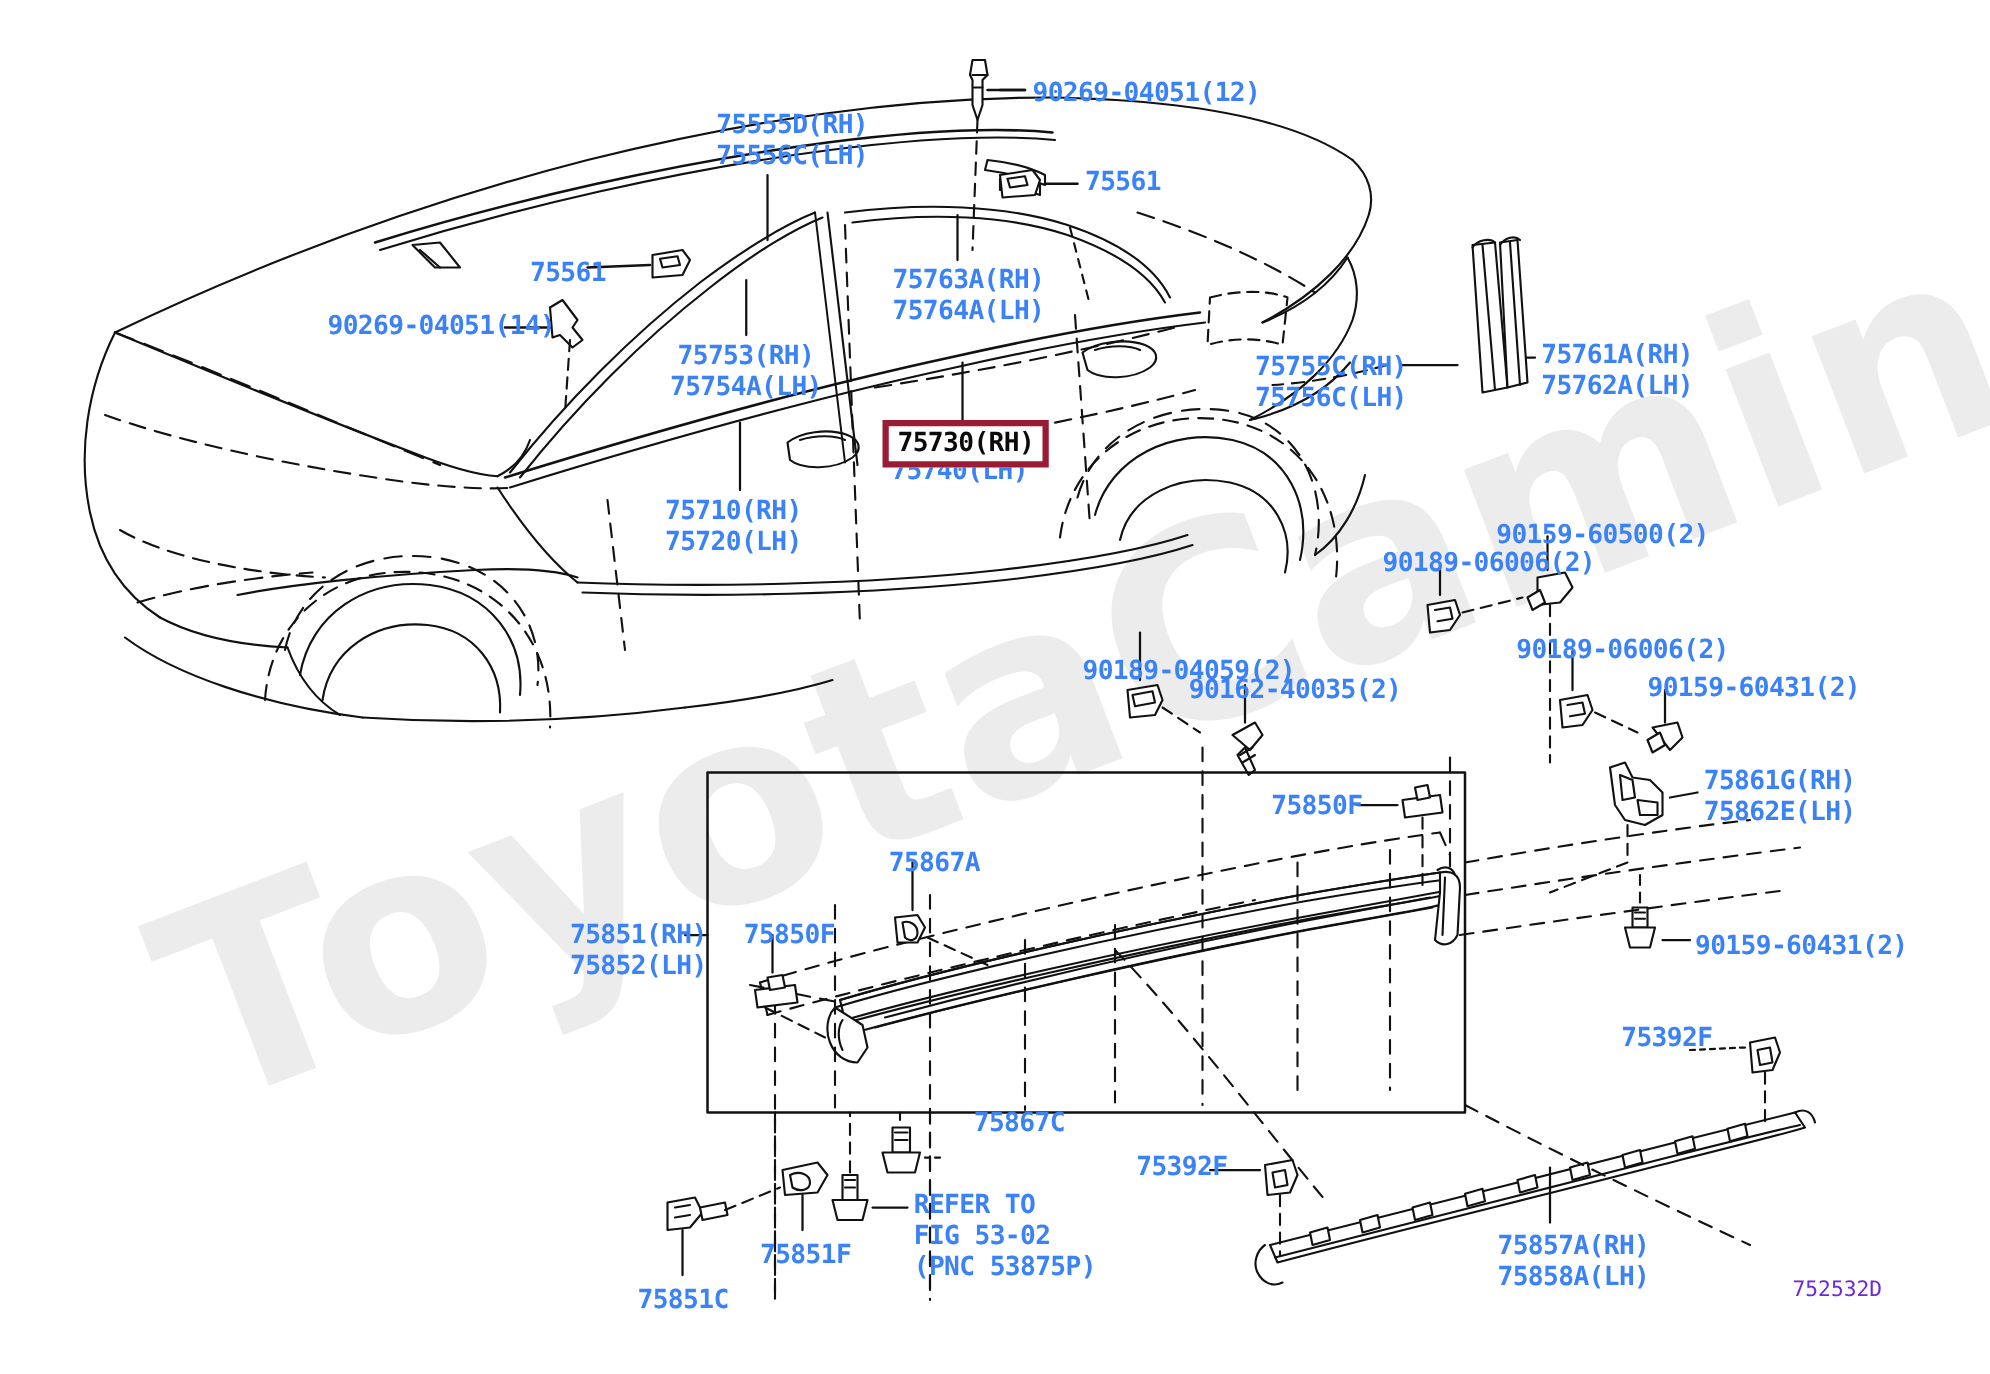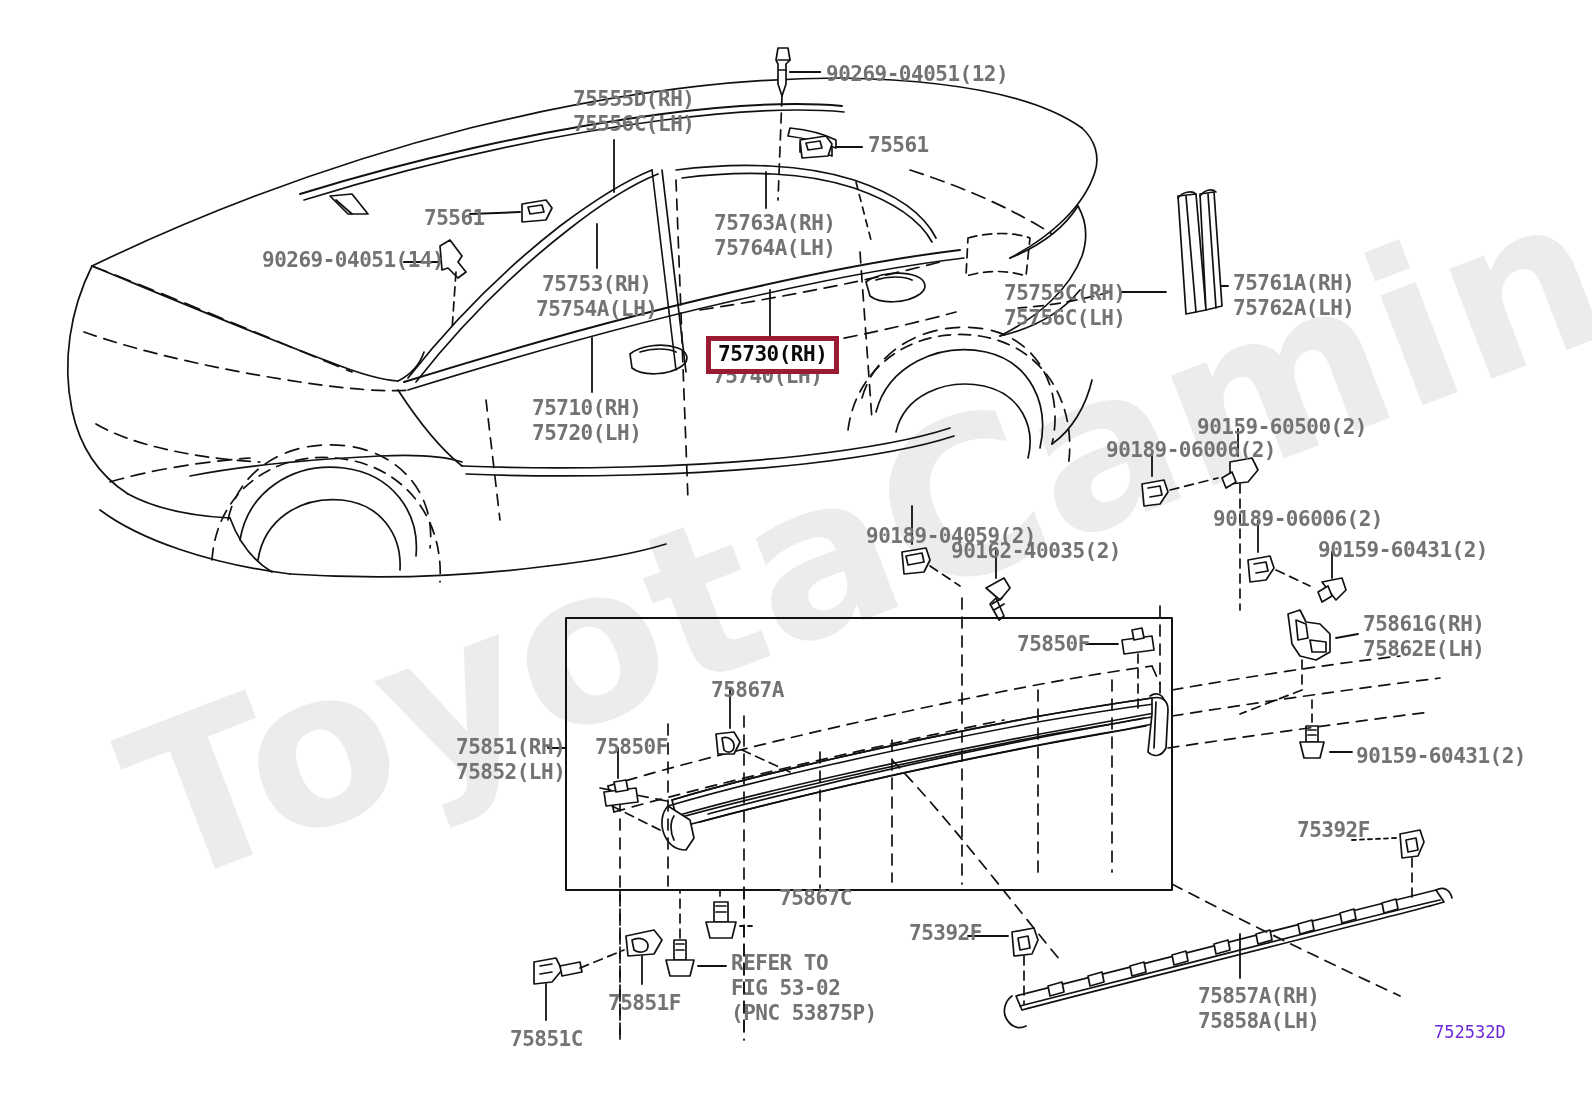--- a/index.html
+++ b/index.html
@@ -2,21 +2,21 @@
 <html><head>
 <meta charset="utf-8">
 <style>
   html,body{margin:0;padding:0;background:#fff;}
   body{width:1592px;height:1099px;position:relative;overflow:hidden;
        font-family:"DejaVu Sans Mono","Liberation Mono",monospace;color:#000;}
   #stage{position:absolute;inset:0;width:1592px;height:1099px;}
   svg.layer{position:absolute;left:0;top:0;width:1592px;height:1099px;}
   .wm{position:absolute;left:0;top:0;width:1592px;height:1099px;pointer-events:none;}
   .lbl{position:absolute;white-space:pre;font-family:"DejaVu Sans Mono","Liberation Mono",monospace;
-       font-size:21px;font-weight:700;letter-spacing:-0.5px;line-height:25px;color:#737373;}
+       font-size:21px;font-weight:700;letter-spacing:-0.5px;line-height:25px;color:#3b82f6;}
   .hl{position:absolute;border:5px solid #0369a1;background:#fff;
       padding:1px 7px 3px 7px;box-sizing:border-box;}
   .hl .t{font-family:"DejaVu Sans Mono","Liberation Mono",monospace;
          font-size:21px;font-weight:700;letter-spacing:-0.5px;color:#0a0a0a;white-space:pre;}
   .code{position:absolute;font-size:17px;font-weight:400;letter-spacing:0px;color:#6d28d9;}
 </style>
 </head>
 <body>
 
 <div id="stage">

